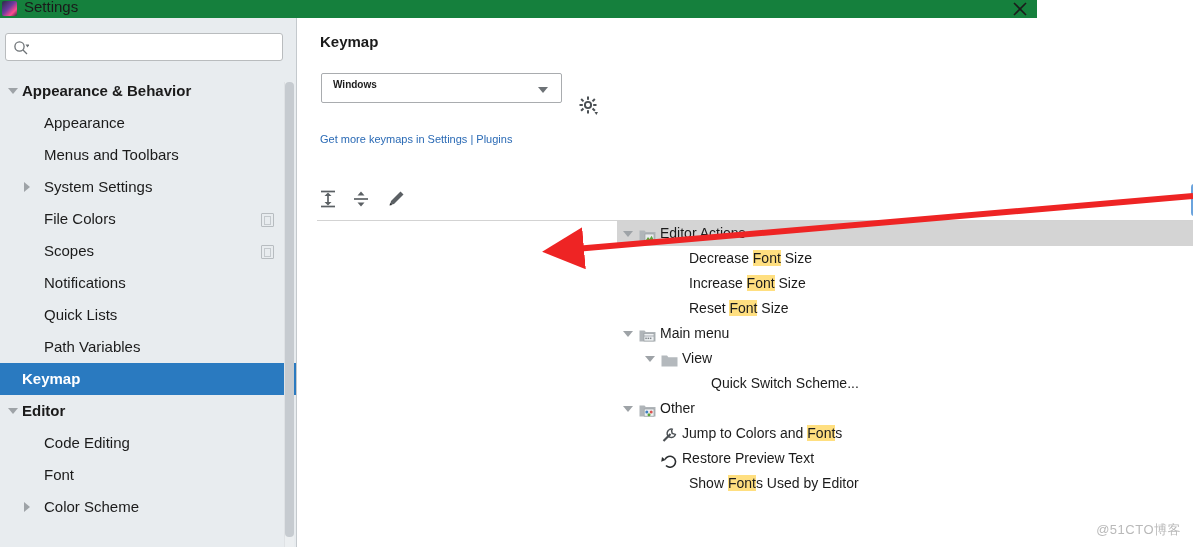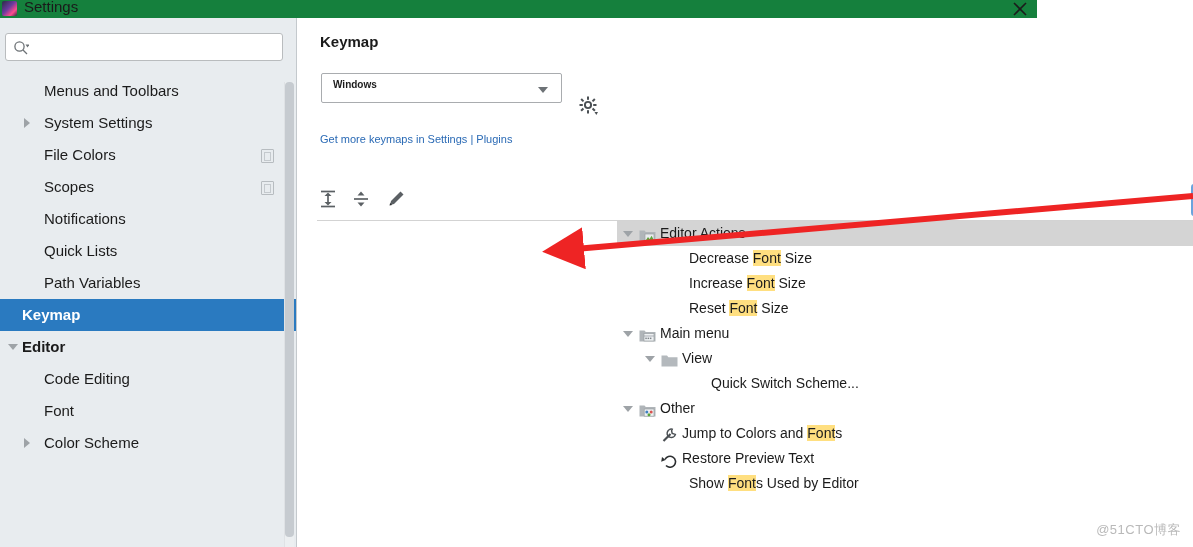--- a/index.html
+++ b/index.html
@@ -295,20 +295,27 @@
       <svg width="16" height="16" viewBox="0 0 16 16">
         <circle cx="6.5" cy="6.5" r="4.6" fill="none" stroke="#6d7276" stroke-width="1.3"></circle>
         <line x1="10" y1="10" x2="14" y2="14" stroke="#6d7276" stroke-width="1.3"></line>
         <path d="M12.5 4.5 l4 0 l-2 3 z" fill="#6d7276"></path>
       </svg>
     </span>
     <input value="" placeholder="" style="">
   </div>
 
   <div class="side-tree">
+      <div class="side-row group">
+        <span class="side-arrow arrow-down" style="left: 8px;"></span>
+        <span class="side-label" style="left: 22px;">Appearance &amp; Behavior</span>
+      </div>
+      <div class="side-row">
+        <span class="side-label" style="left: 44px;">Appearance</span>
+      </div>
       <div class="side-row">
         <span class="side-label" style="left: 44px;">Menus and Toolbars</span>
       </div>
       <div class="side-row">
         <span class="side-arrow arrow-right" style="left: 24px;"></span>
         <span class="side-label" style="left: 44px;">System Settings</span>
       </div>
       <div class="side-row">
         <span class="side-label" style="left: 44px;">File Colors</span>
         <span class="side-badge"></span>

